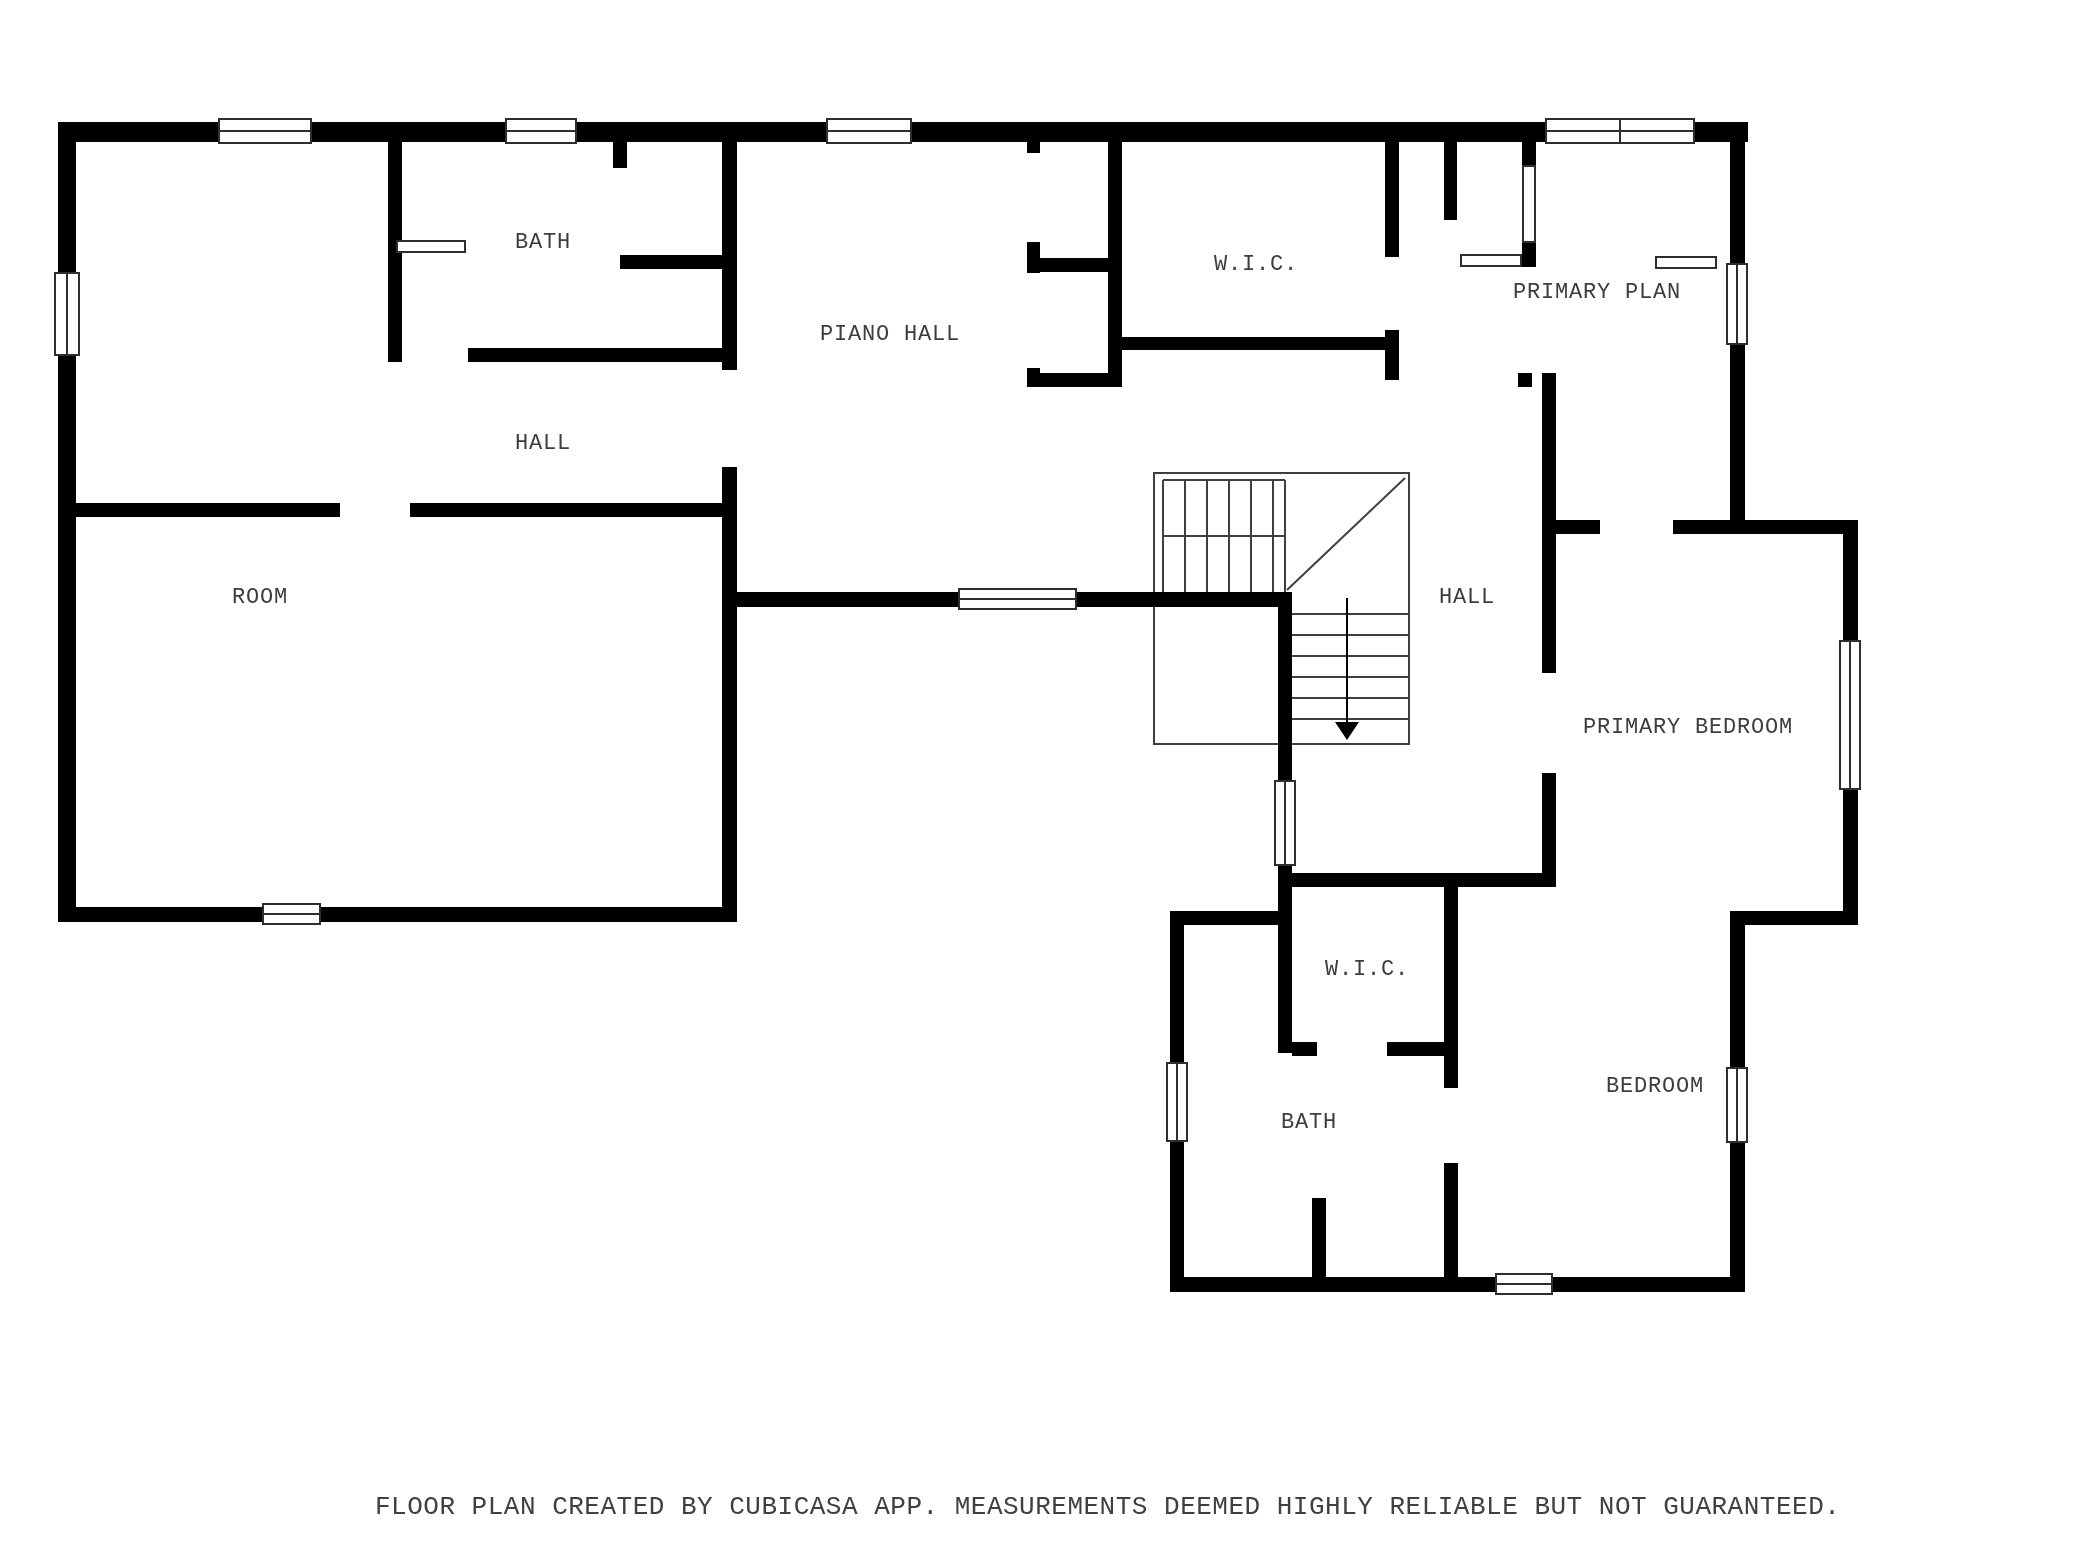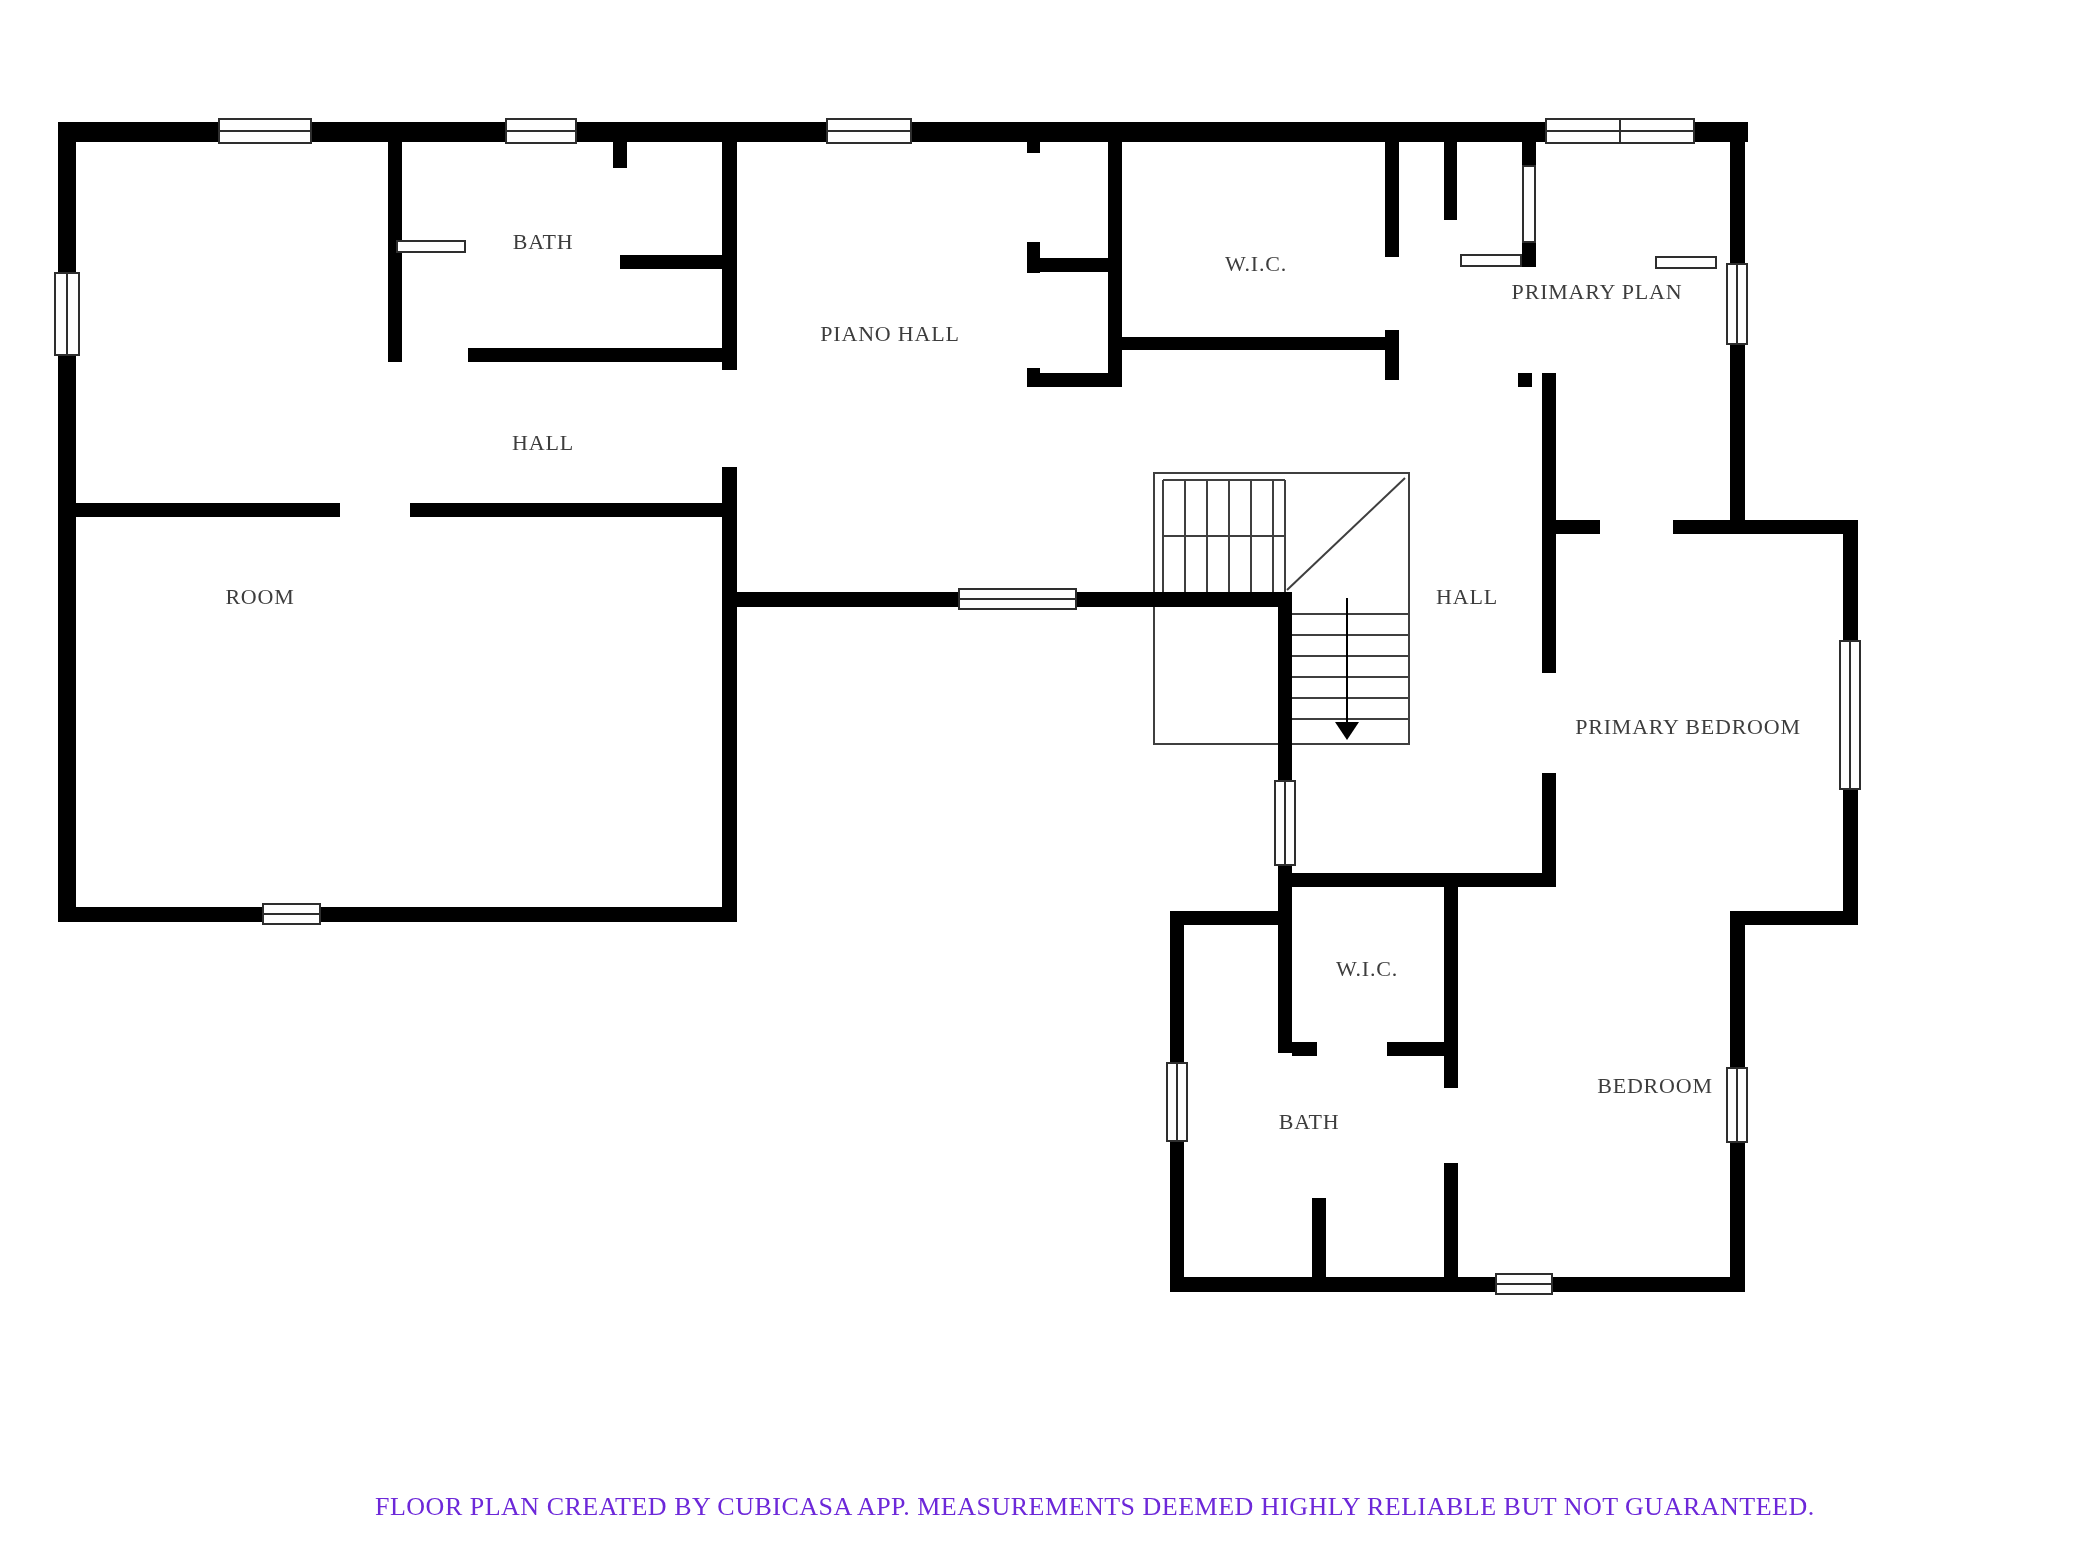--- a/index.html
+++ b/index.html
@@ -1,37 +1,37 @@
 <!DOCTYPE html>
 <html><head>
 <meta charset="utf-8">
 <style>
   html,body{margin:0;padding:0;background:#ffffff;}
   #canvas{
     position:relative;
     width:2080px;height:1560px;
     background:#ffffff;
     overflow:hidden;
-    font-family:Liberation Serif, serif;
+    font-family:Liberation Mono, monospace;
   }
   .wall{position:absolute;background:#000000;}
   .gap{position:absolute;background:#ffffff;}
   .win{position:absolute;background:#ffffff;border:2px solid #2e2e2e;box-sizing:border-box;}
   .win-h::after{content:"";position:absolute;left:0;right:0;top:50%;margin-top:-1px;border-top:2px solid #2e2e2e;}
   .win-v::after{content:"";position:absolute;top:0;bottom:0;left:50%;margin-left:-1px;border-left:2px solid #2e2e2e;}
   .decor{position:absolute;background:#ffffff;border:2px solid #2e2e2e;box-sizing:border-box;}
   .room-label{
     position:absolute;
     transform:translate(-50%,-50%);
     font-size:22px;letter-spacing:0.8px;color:#3d3d3d;
     white-space:nowrap;
   }
   #footer-text{
     position:absolute;left:375px;top:1492px;width:1280px;
-    text-align:center;font-size:26px;letter-spacing:0.5px;color:#6d28d9;
+    text-align:center;font-size:26px;letter-spacing:0.5px;color:#404040;
     white-space:nowrap;
   }
   #stairs-svg{position:absolute;left:1153px;top:472px;}
 </style>
 </head>
 <body>
 
 <div id="canvas">
 
   <svg id="stairs-svg" width="257" height="273" viewBox="0 0 257 273">

